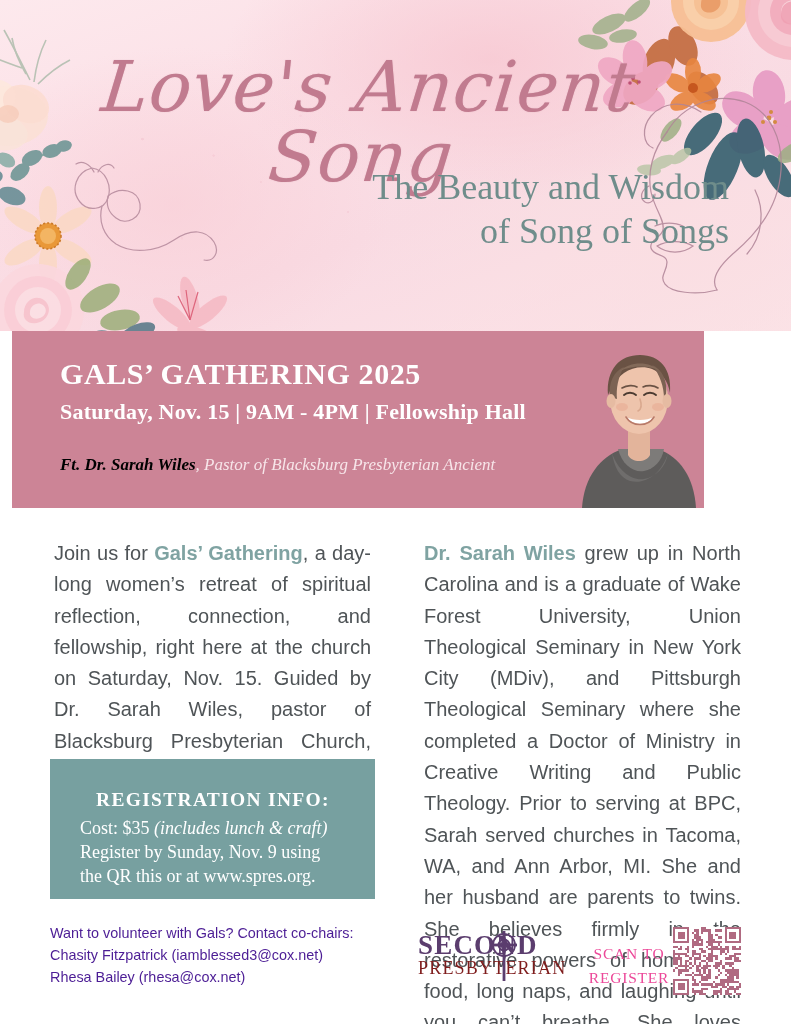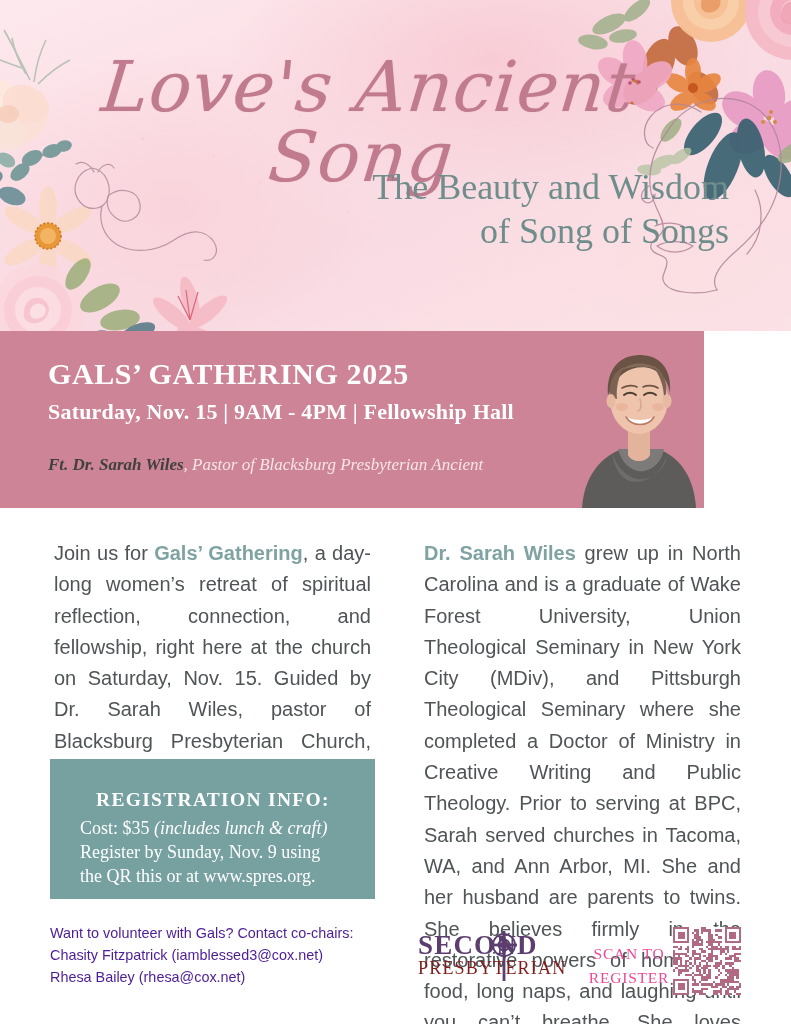--- a/index.html
+++ b/index.html
@@ -39,29 +39,29 @@
   }
   .hero-sub{position:absolute;right:62px;top:166px;width:560px;text-align:right;
     font-family:"Liberation Serif", serif;font-weight:400;
     color:#6f8d8b;font-size:36px;line-height:1.22;}
   .hero-sub .l2{display:block;}
 
   
   .lineart{position:absolute;pointer-events:none;}
 
   
-  .banner{position:absolute;left:0;top:331px;width:656px;height:177px;background:#cc8496;overflow:hidden;}
+  .banner{position:absolute;left:12px;top:331px;width:656px;height:177px;background:#cc8496;overflow:hidden;}
   .banner-inner{position:absolute;left:48px;top:26px;}
   .banner-h1{font-family:"Liberation Serif", serif;font-weight:700;font-size:30px;
     letter-spacing:.6px;color:#ffffff;margin:0 0 9px 0;line-height:1.1;}
   .banner-h2{font-family:"Liberation Serif", serif;font-weight:700;font-size:22px;
     color:#ffffff;margin:0;line-height:1.2;letter-spacing:.2px;}
   .banner-ft{position:absolute;left:48px;top:124px;font-family:"Liberation Serif", serif;
     font-style:italic;font-size:17px;color:#f7e5e9;line-height:1.2;white-space:nowrap;}
-  .banner-ft b{font-weight:700;color:#404040;}
+  .banner-ft b{font-weight:700;color:#000000;}
 
   
   .portrait{position:absolute;left:574px;top:331px;width:130px;height:177px;overflow:hidden;}
   .portrait svg{display:block;}
 
   
   .cols{position:absolute;left:0;top:508px;width:791px;}
   .col-l{position:absolute;left:50px;top:26px;width:325px;}
   .col-r{position:absolute;left:420px;top:26px;width:325px;}
   .body-p{font-family:Liberation Sans, sans-serif;font-size:20px;line-height:1.565;

